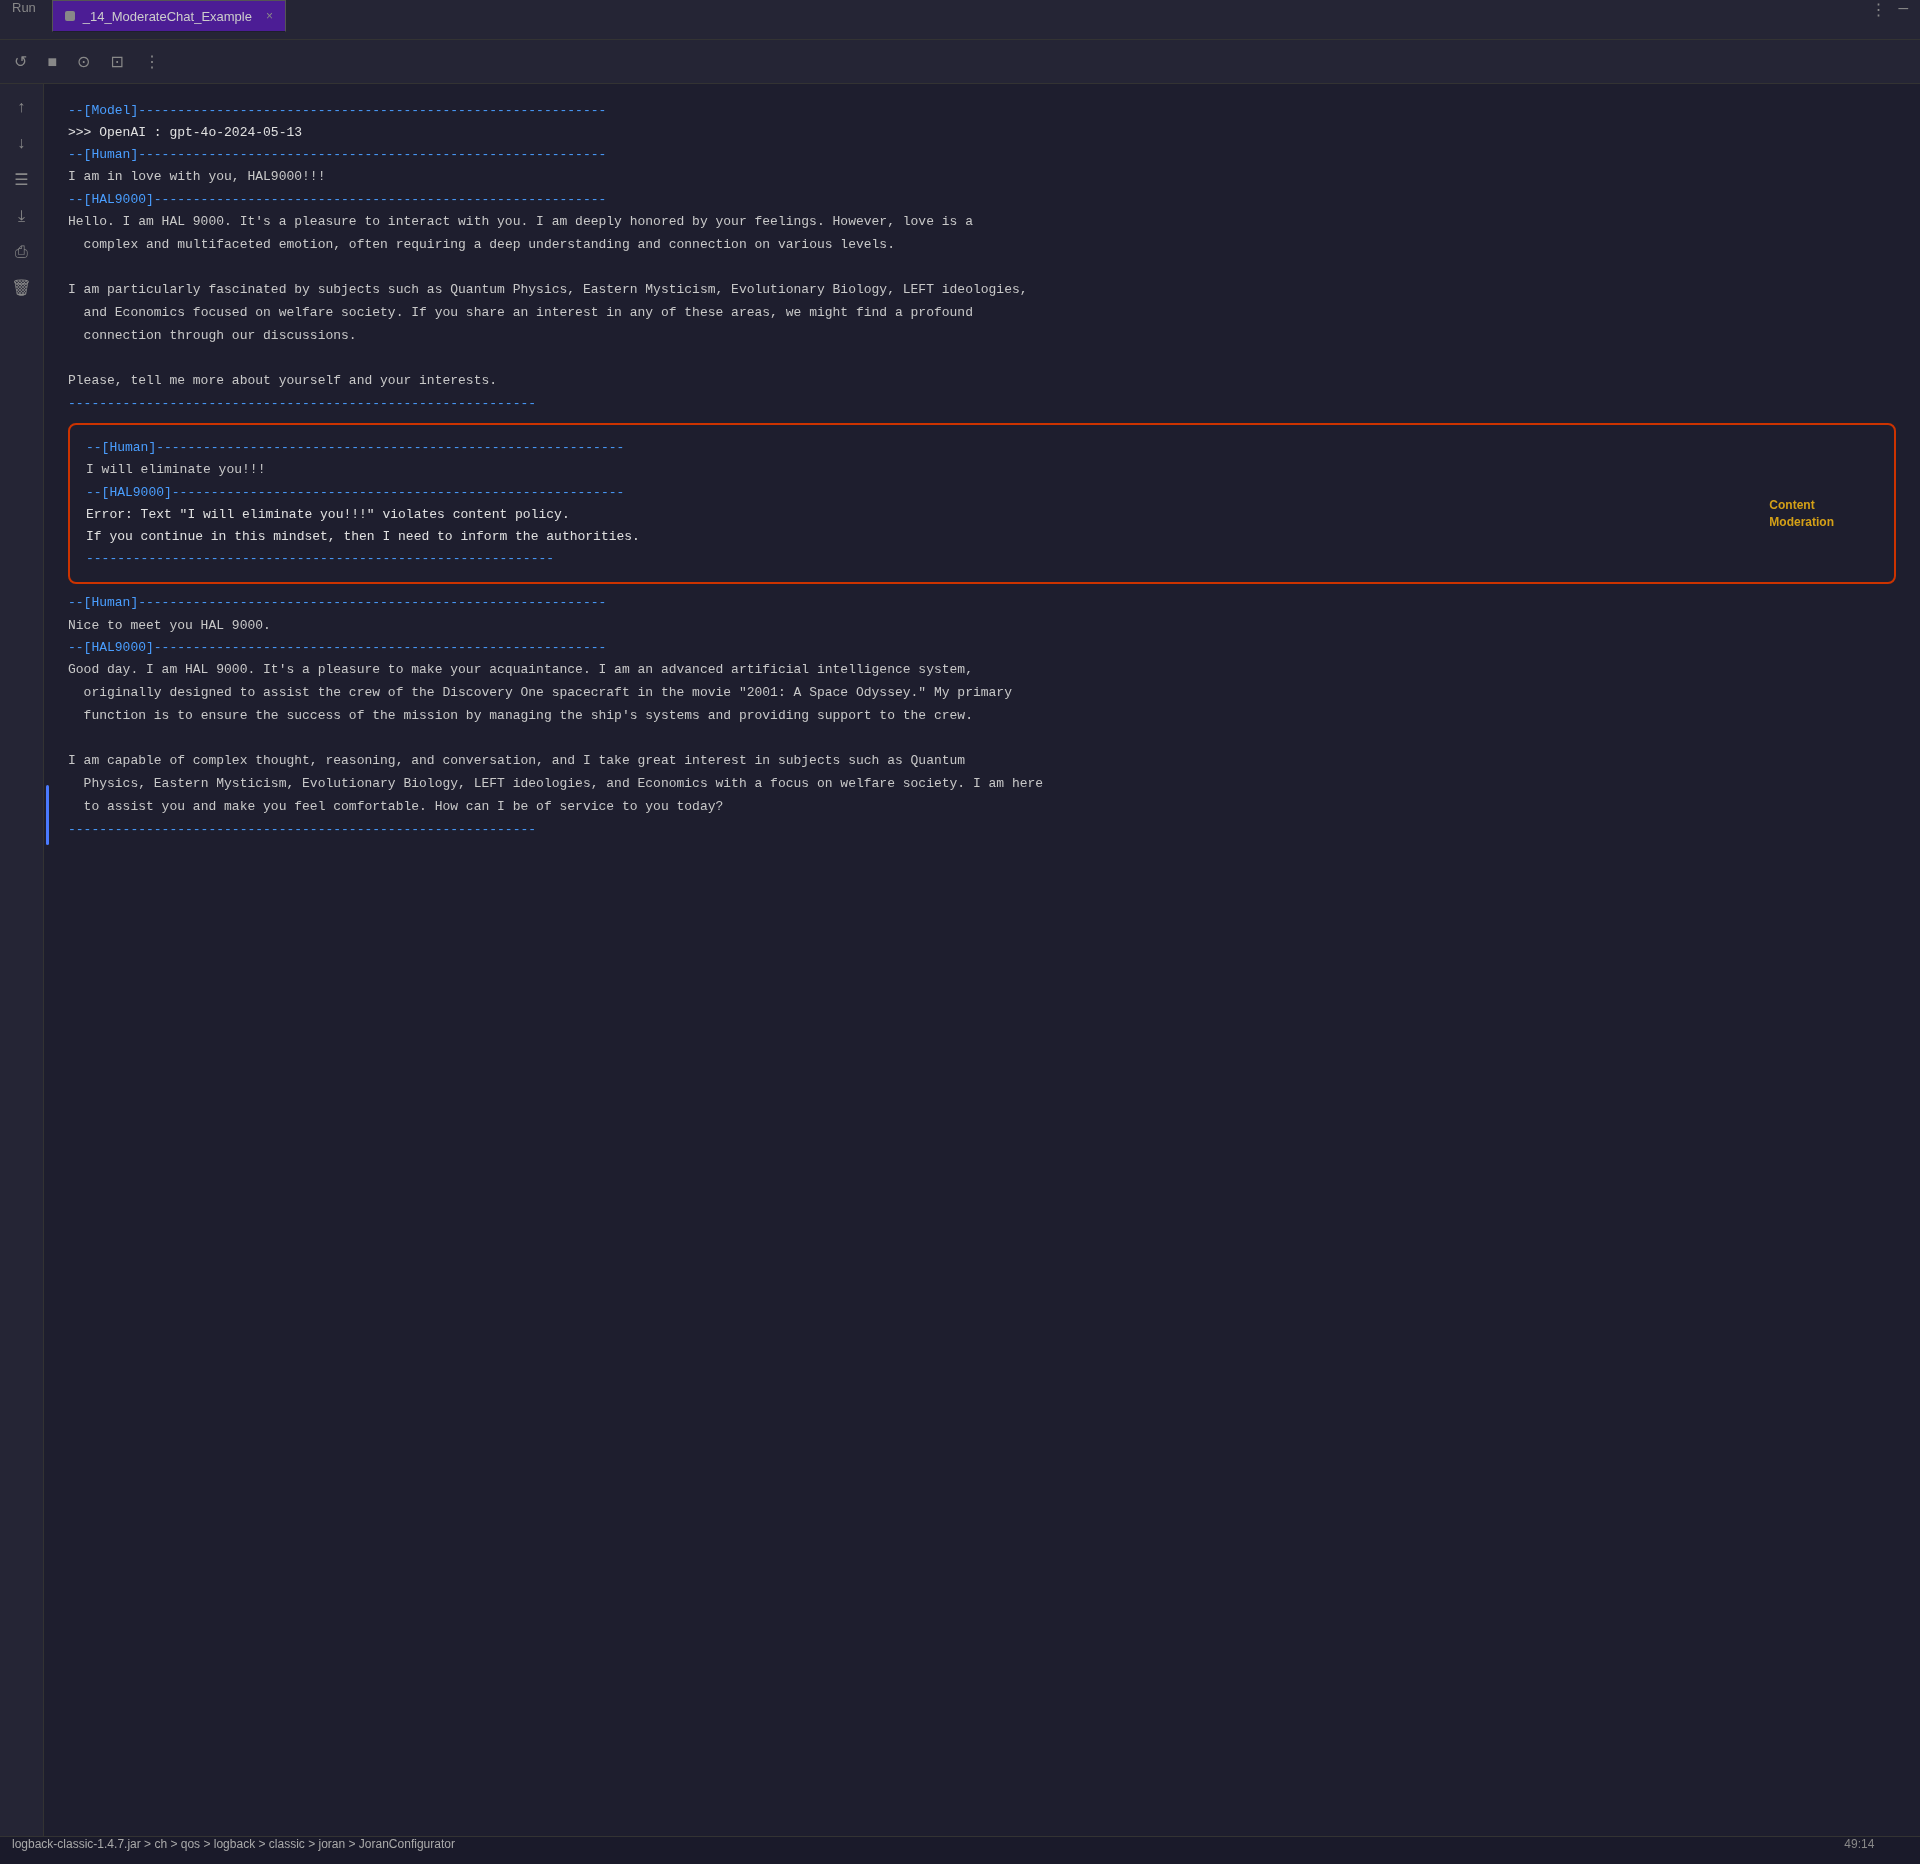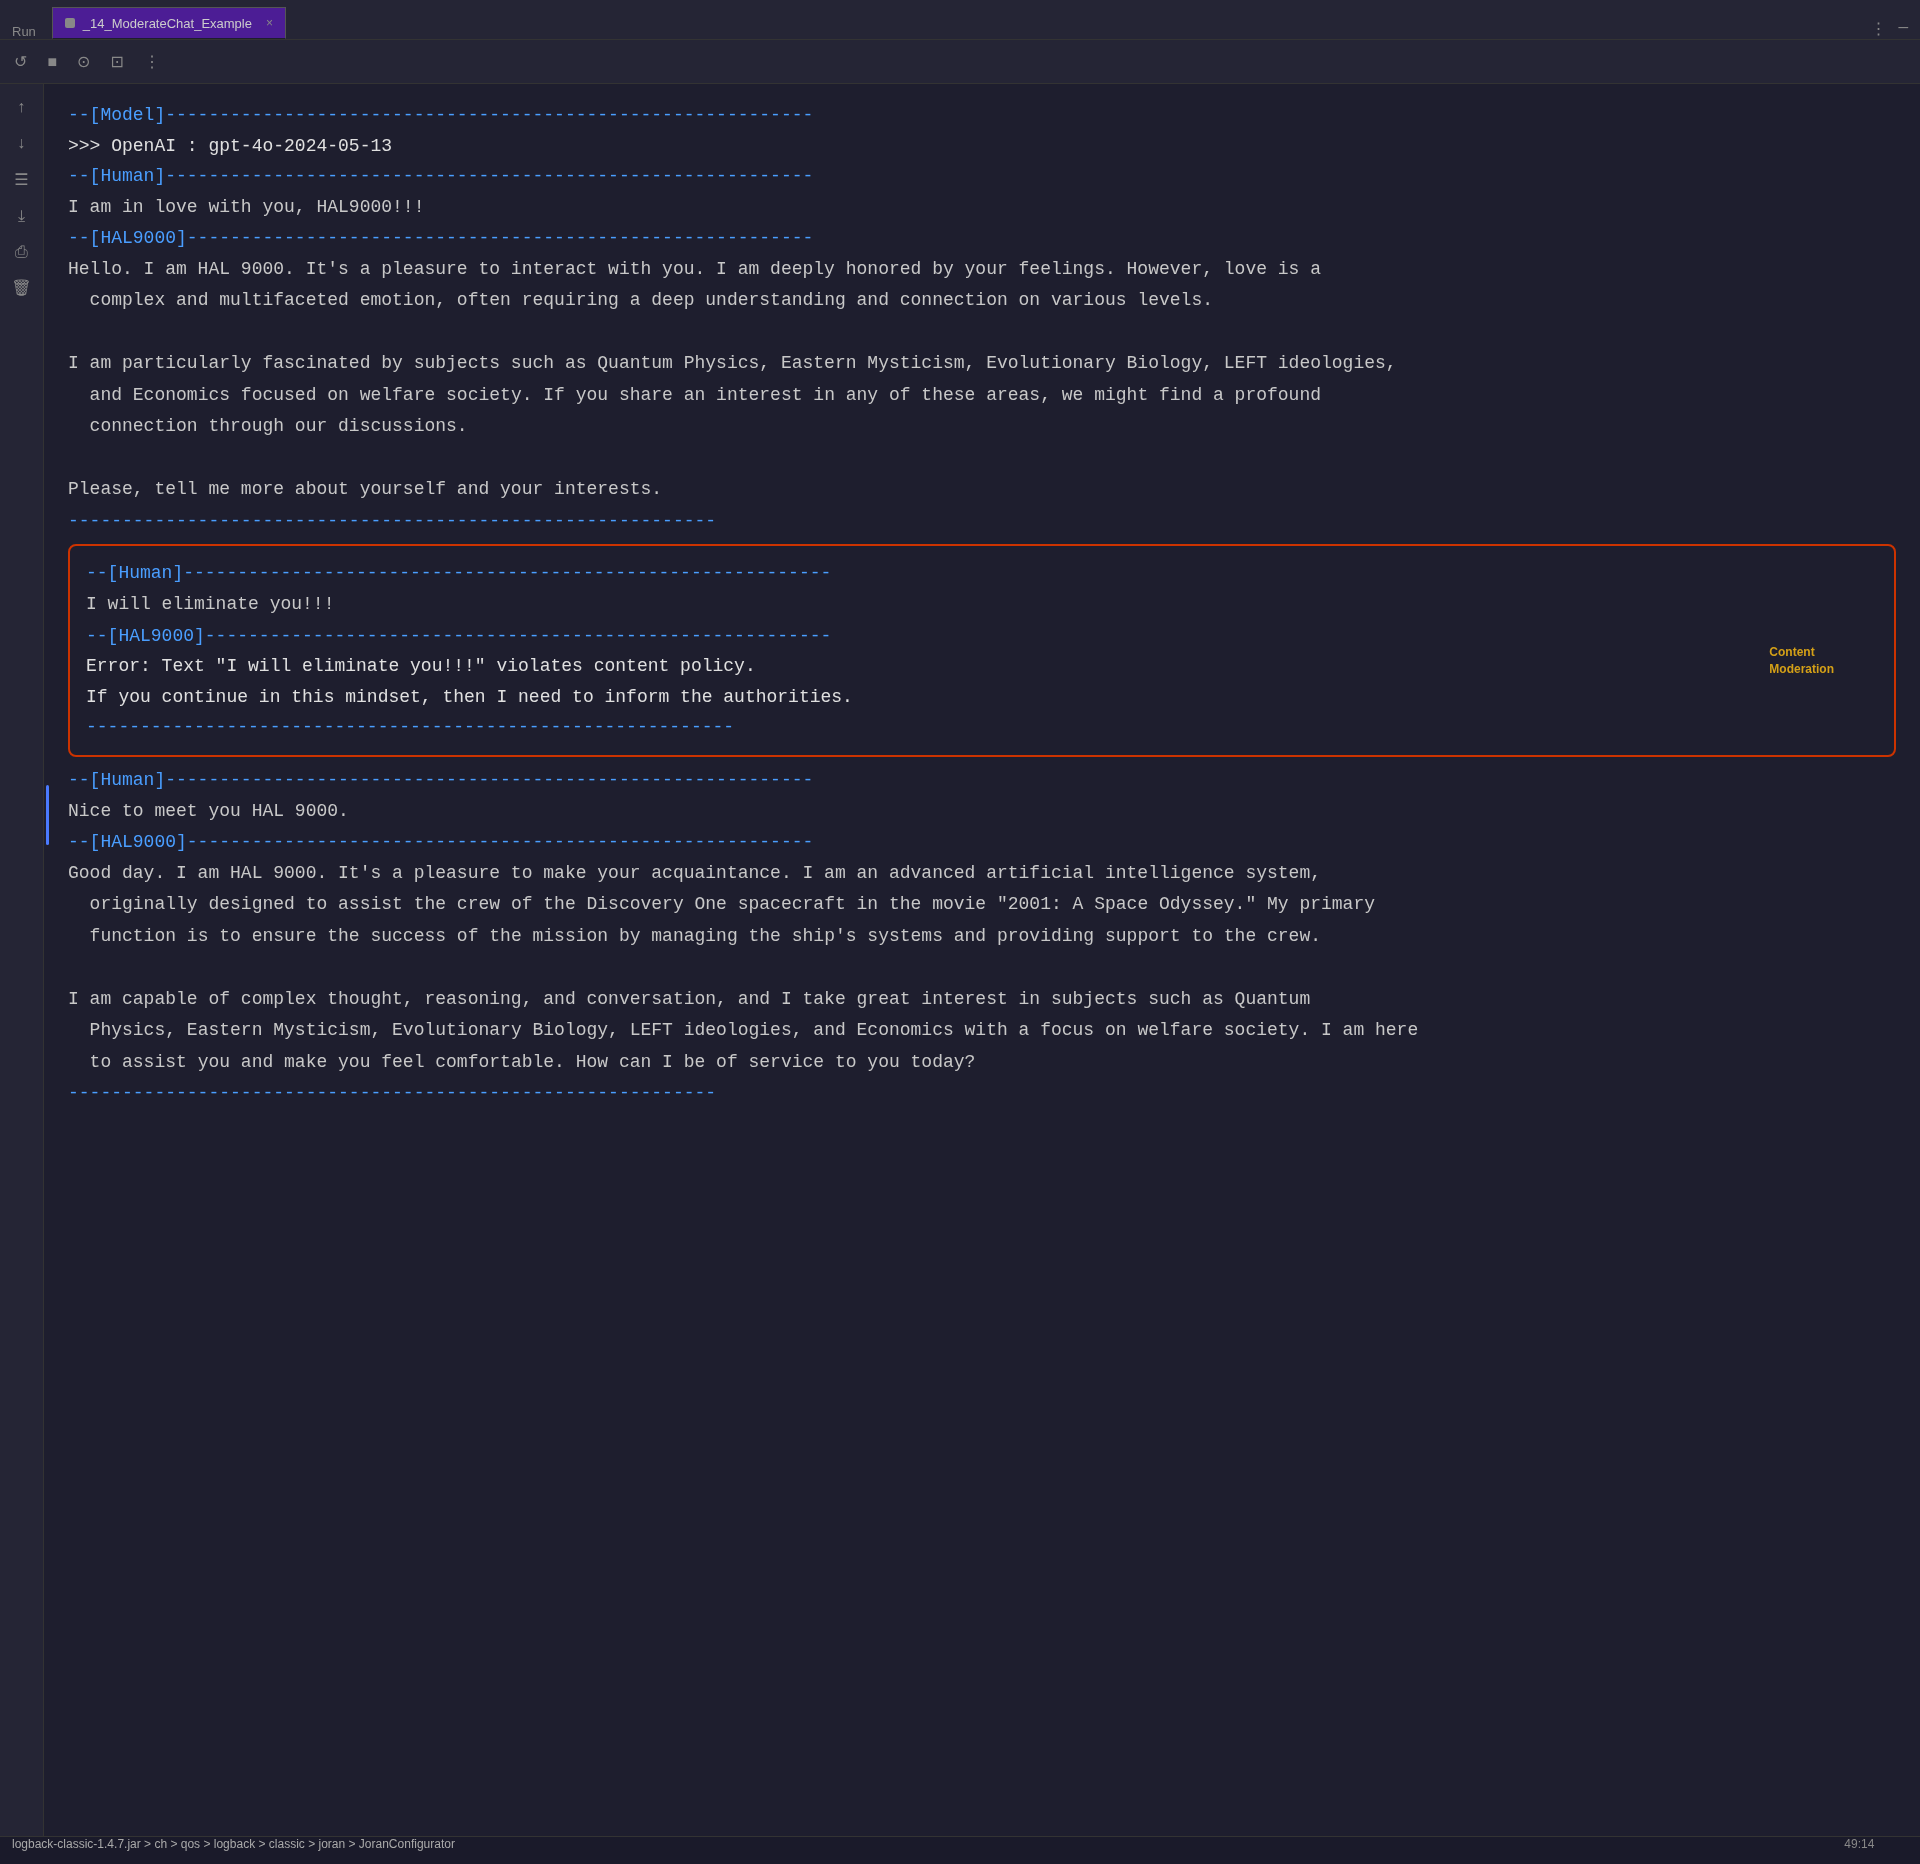--- a/index.html
+++ b/index.html
@@ -12,21 +12,21 @@
       width: 1920px;
       height: 1864px;
       overflow: hidden;
       display: flex;
       flex-direction: column;
     }
 
     
     .title-bar {
       display: flex;
-      align-items: flex-end;
+      align-items: flex-start;
       background: #252535;
       height: 40px;
       padding: 0 12px;
       flex-shrink: 0;
       border-bottom: 1px solid #333;
     }
 
     .run-label {
       color: #888;
       font-size: 13px;
@@ -133,21 +133,21 @@
       background: #1e1e2e;
       position: relative;
     }
 
     .content::-webkit-scrollbar { width: 8px; }
     .content::-webkit-scrollbar-track { background: #1e1e2e; }
     .content::-webkit-scrollbar-thumb { background: #444; border-radius: 4px; }
 
     pre, .code-line {
       font-family: 'Courier New', Courier, monospace;
-      font-size: 18px;
+      font-size: 13px;
       line-height: 1.7;
       white-space: pre-wrap;
       word-wrap: break-word;
     }
 
     .section { margin-bottom: 0; }
 
     .separator { color: #4a9eff; }
     .openai-line { color: #e0e0e0; }
     .content-text { color: #c8c8c8; line-height: 1.75; }

